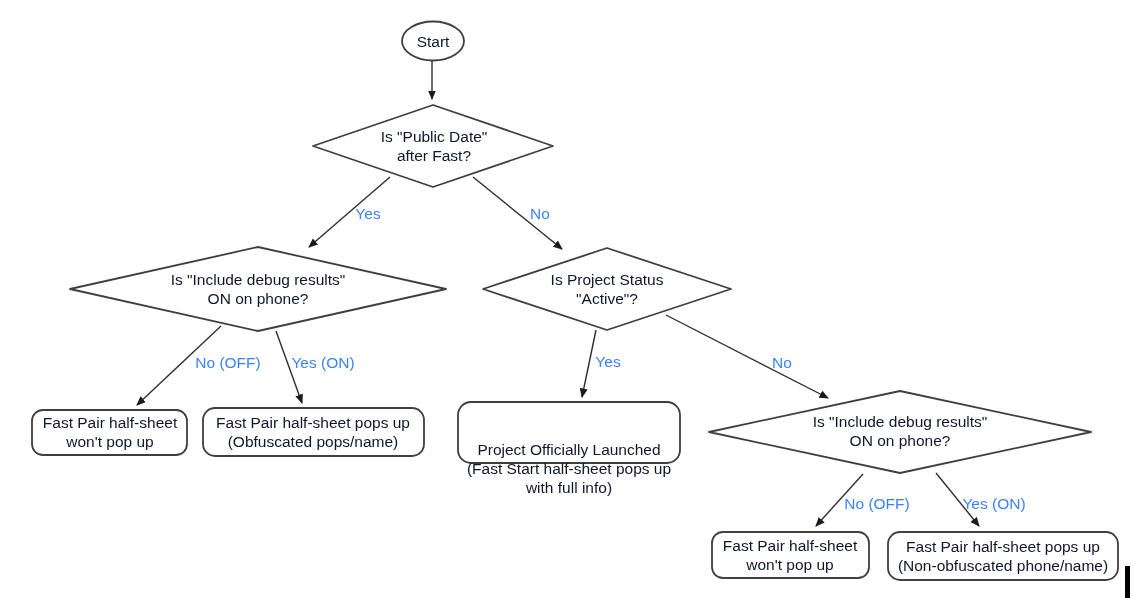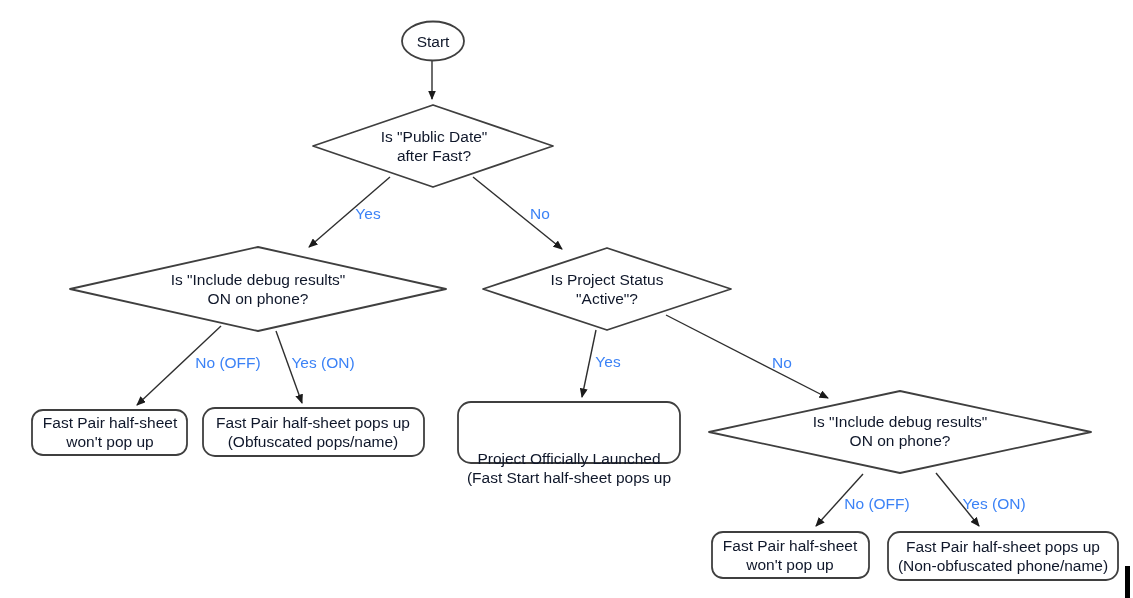--- a/index.html
+++ b/index.html
@@ -104,20 +104,21 @@
   </div>
 
   <div class="node-text" style="left:313px; top:432px;">
     <div>Fast Pair half-sheet pops up</div>
     <div>(Obfuscated pops/name)</div>
   </div>
 
   <div class="node-text" style="left:569px; top:432px;margin-top:36px;">
     <div>Project Officially Launched</div>
     <div>(Fast Start half-sheet pops up</div>
+    <div>with full info)</div>
   </div>
 
   <div class="node-text" style="left:790px; top:555px;">
     <div>Fast Pair half-sheet</div>
     <div>won't pop up</div>
   </div>
 
   <div class="node-text" style="left:1003px; top:556px;">
     <div>Fast Pair half-sheet pops up</div>
     <div>(Non-obfuscated phone/name)</div>

